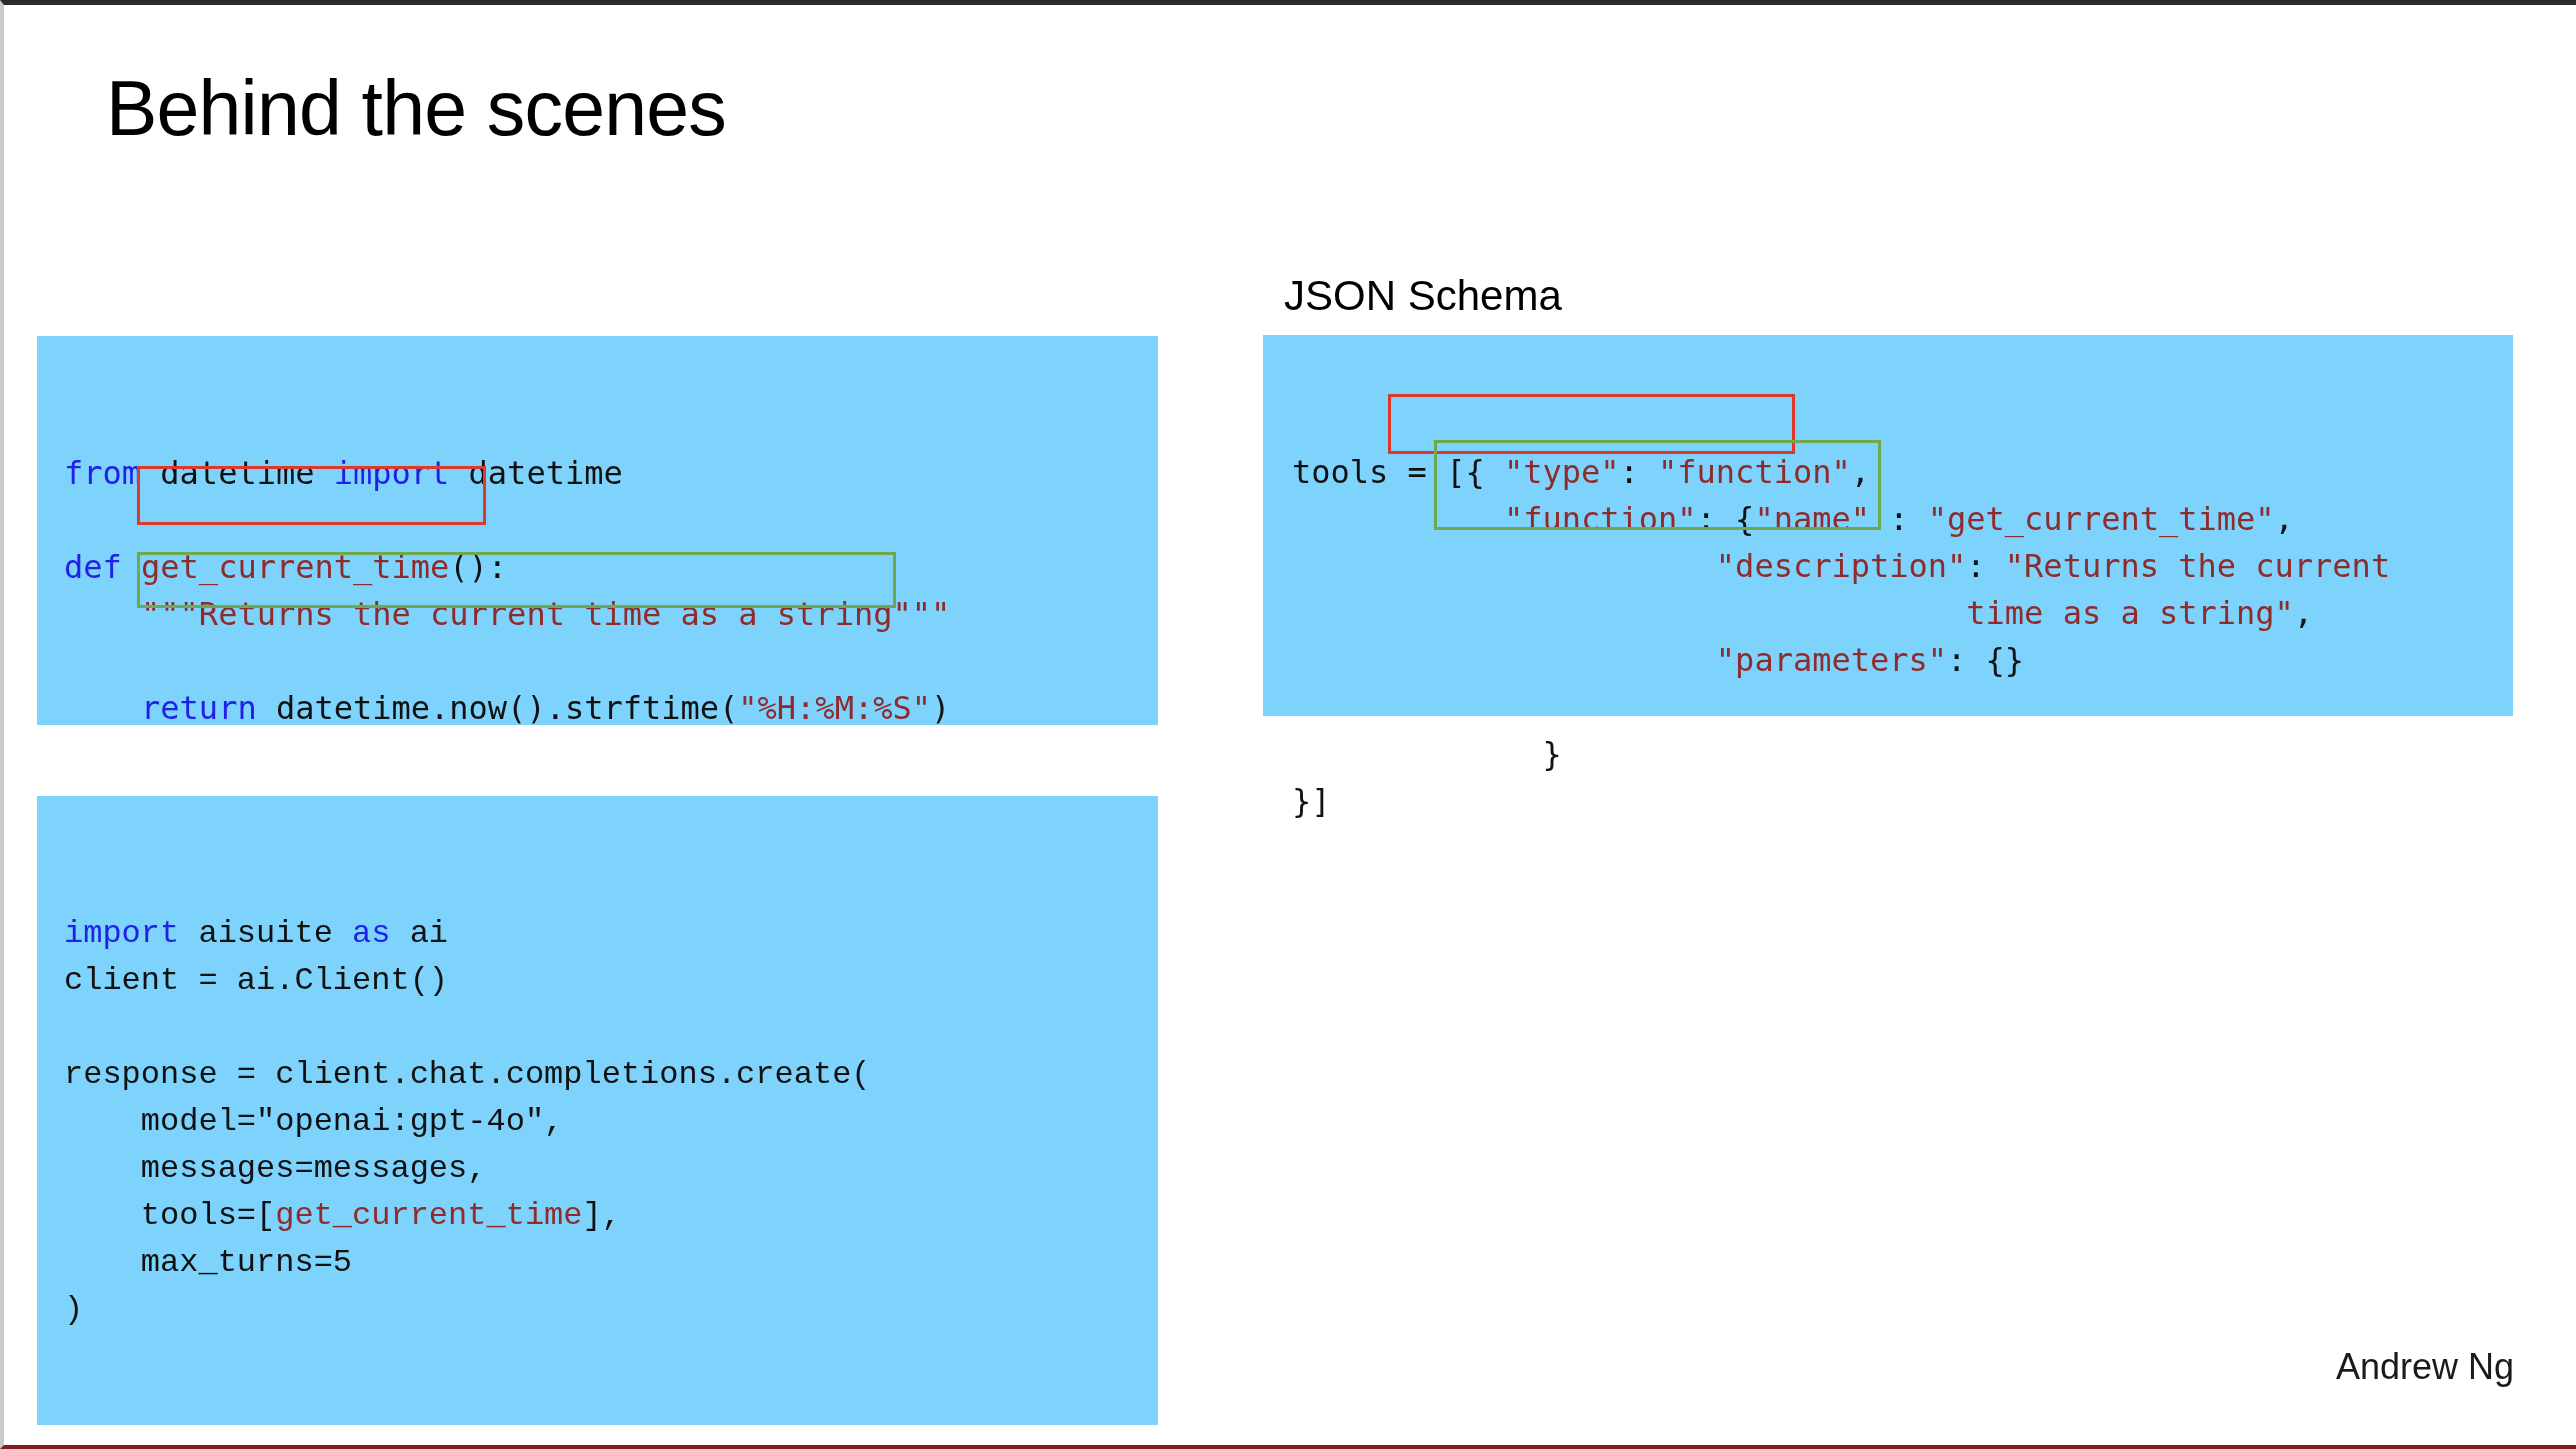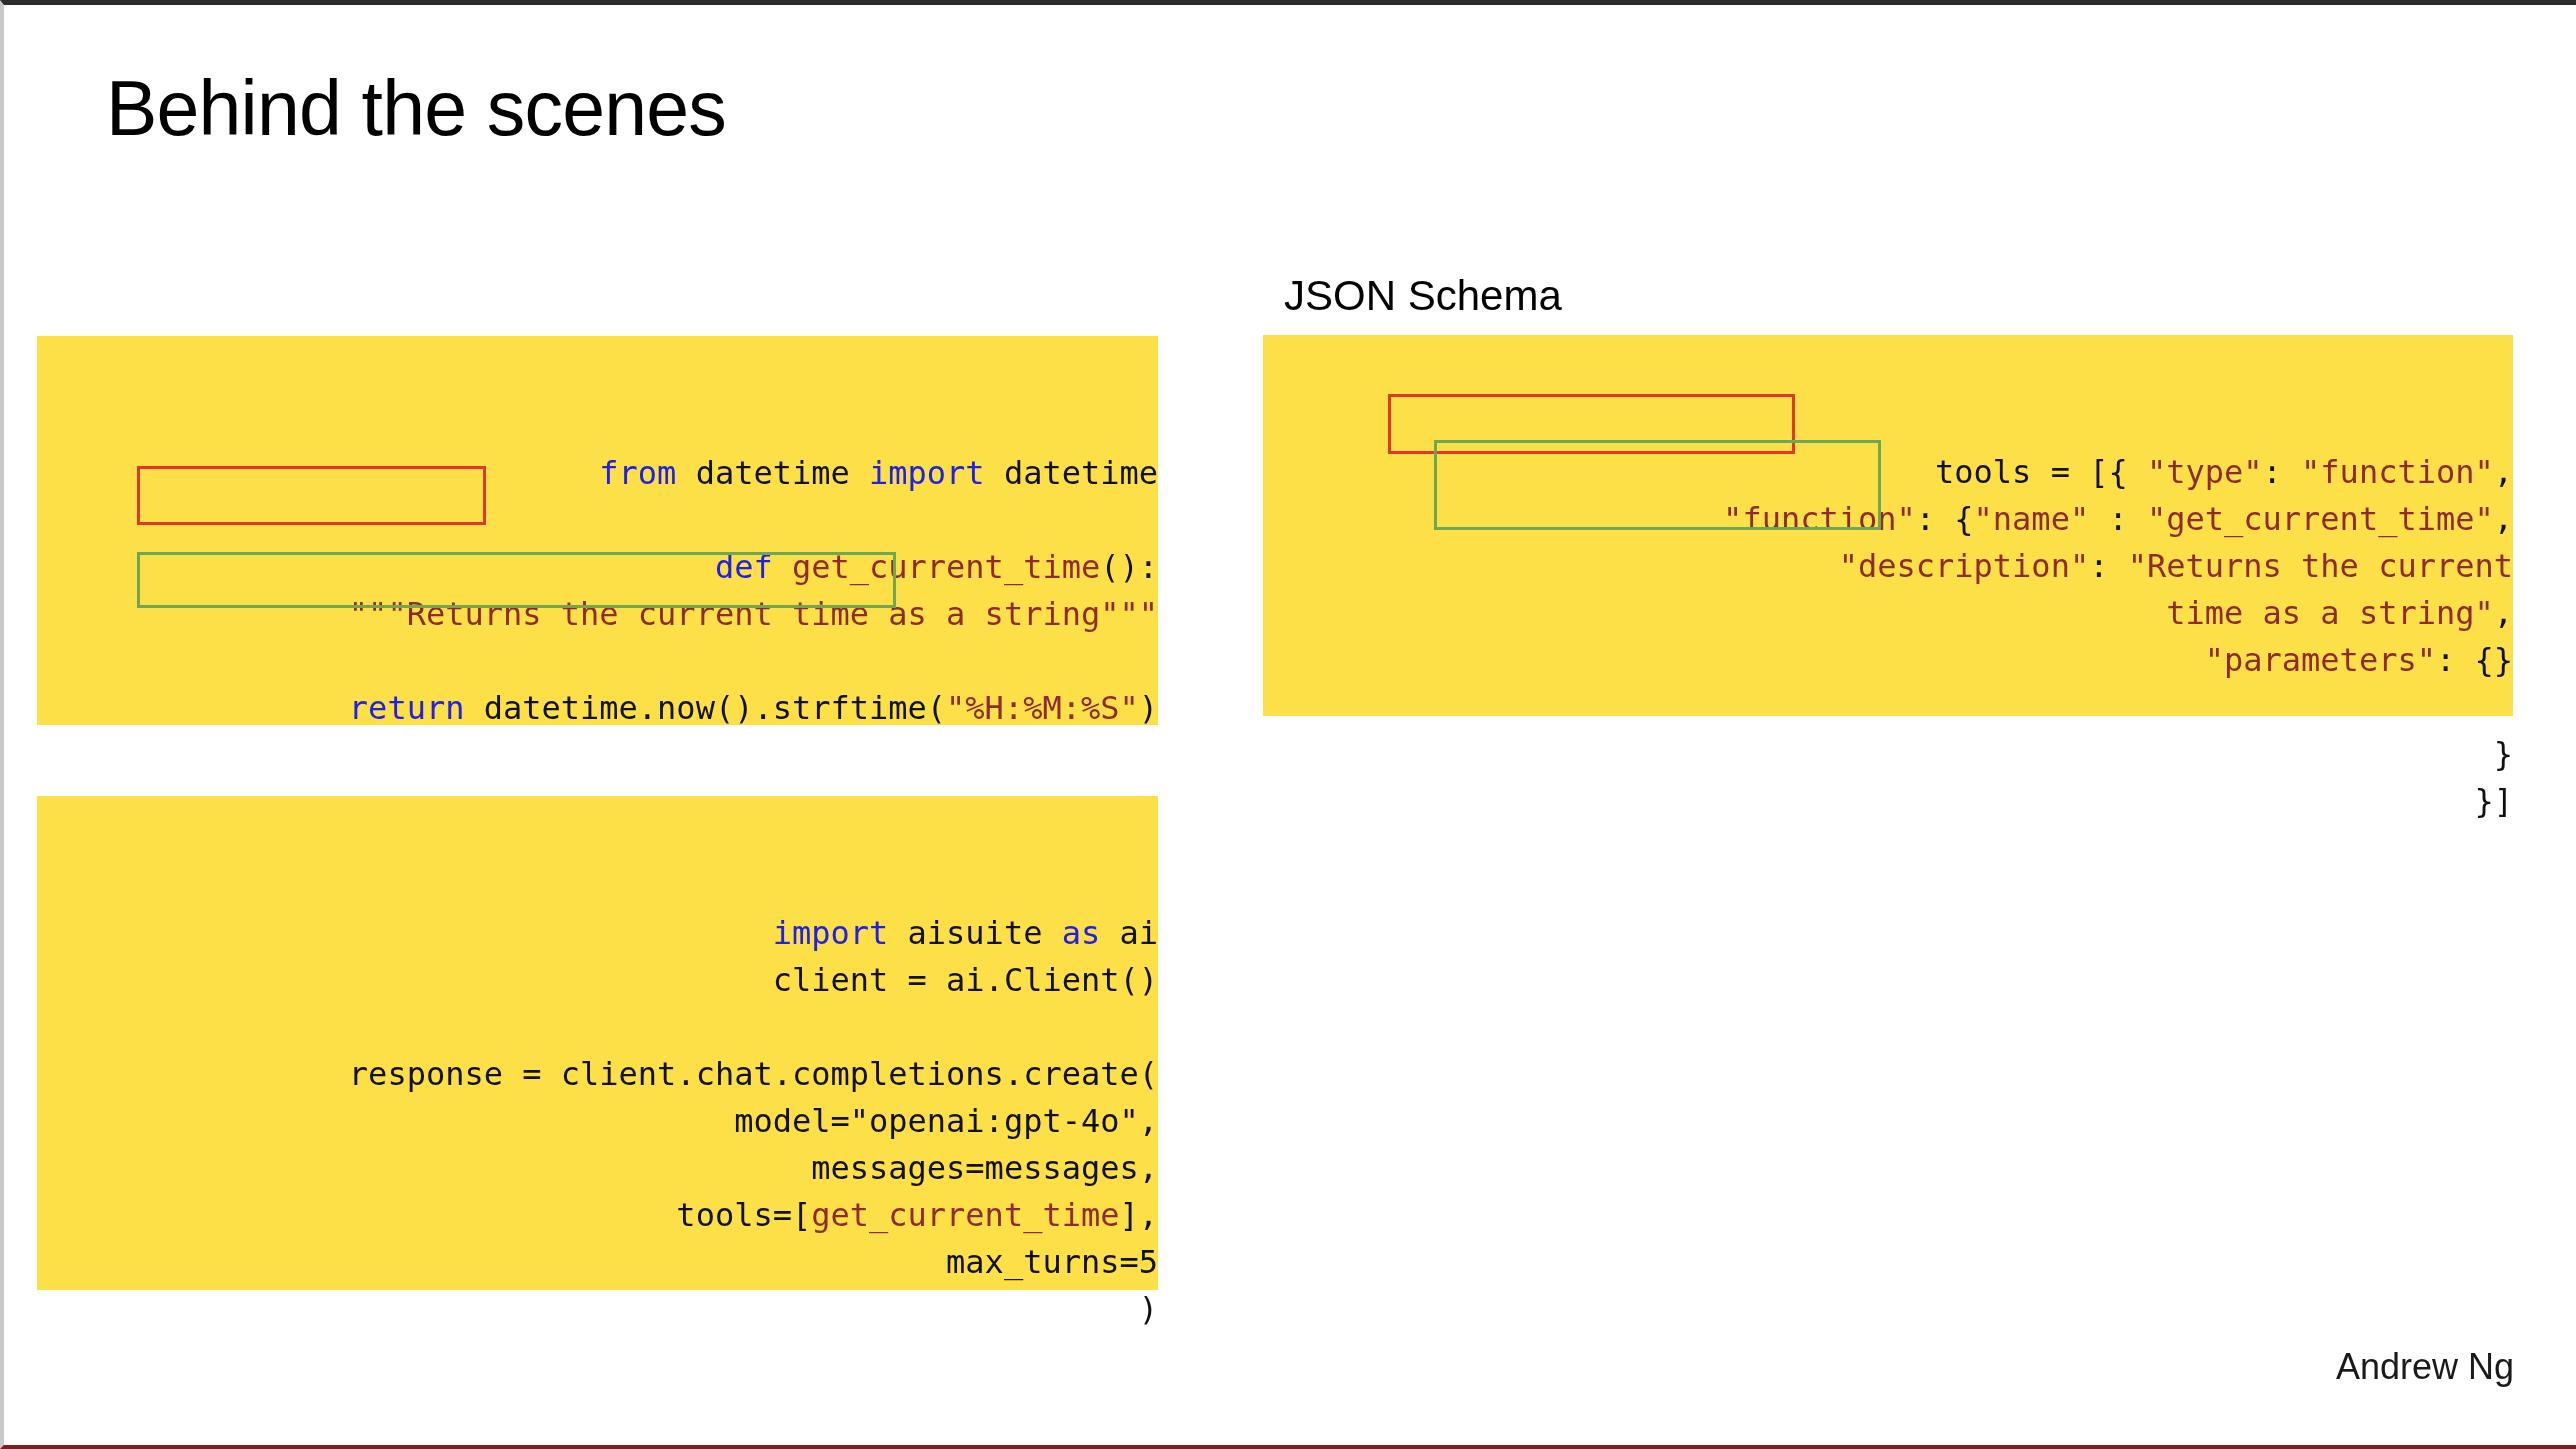--- a/index.html
+++ b/index.html
@@ -42,42 +42,42 @@
     top: 267px;
     font-size: 42px;
     font-weight: 400;
     color: #000000;
     white-space: nowrap;
   }
 
   
   .code-block {
     position: absolute;
-    background: #fde047;
+    background: #7dd3fc;
     font-family: "DejaVu Sans Mono", "Liberation Mono", monospace;
     font-size: 32px;
     line-height: 47px;
     color: #111111;
     white-space: pre;
     box-sizing: border-box;
-    text-align: right;
   }
   #code-block-function {
     left: 33px;
     top: 331px;
     width: 1121px;
     height: 389px;
     padding: 19.6px 0 0 27px;
   }
   #code-block-client {
     left: 33px;
     top: 791px;
     width: 1121px;
-    height: 494px;
+    height: 629px;
     padding: 19.6px 0 0 27px;
+    font-family: Liberation Mono, monospace;
   }
   #code-block-schema {
     left: 1259px;
     top: 330px;
     width: 1250px;
     height: 381px;
     padding: 19.6px 0 0 29px;
   }
 
   .kw   { color: #2020e6; }          

